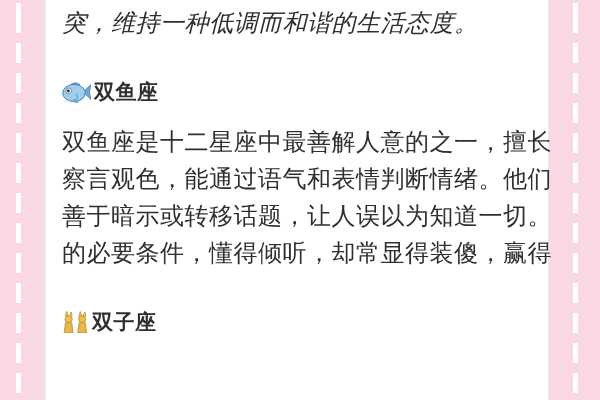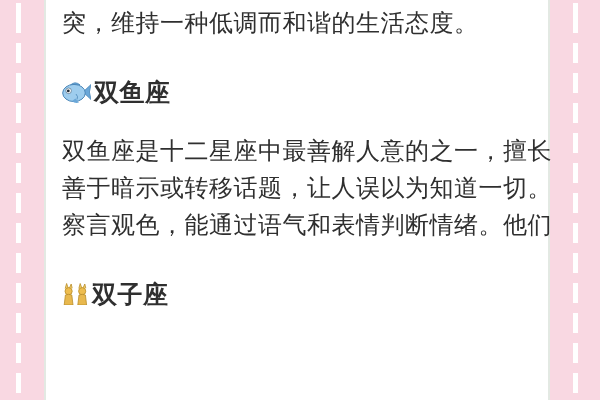--- a/index.html
+++ b/index.html
@@ -50,38 +50,38 @@
     bottom: 0;
     padding: 5px 6px 0 16px;
     color: #2f2f2f;
   }
   .text-line {
     font-size: 24px;
     line-height: 37px;
     white-space: nowrap;
     letter-spacing: 0.5px;
   }
-  .intro { line-height: 36px; }
+  .intro { line-height: 36px; font-style: italic; }
   .section-heading {
     display: flex;
     align-items: center;
     height: 36px;
     margin-top: 33px;
   }
   .section-heading .icon {
     display: inline-flex;
     align-items: center;
     margin-right: 3px;
   }
   .heading-text {
-    font-size: 25px;
+    font-size: 21px;
     font-weight: 700;
     letter-spacing: 0.5px;
   }
-  .paragraph { margin-top: 22px; }
+  .paragraph { margin-top: 13px; }
 </style>
 </head>
 <body>
 
 <div class="canvas">
 
   <div class="strip strip-left">
     <div class="dash-line"></div>
   </div>
 
@@ -103,22 +103,23 @@
           <circle cx="6.6" cy="10.8" r="2.8" fill="#ffffff" stroke="#3b5a74" stroke-width="0.6"></circle>
           <circle cx="6.3" cy="10.9" r="1.4" fill="#1e2a36"></circle>
           <path d="M14,14 Q16.5,16.5 15,19.5" fill="none" stroke="#4a86b8" stroke-width="0.8"></path>
         </svg>
       </span>
       <span class="heading-text">双鱼座</span>
     </div>
 
     <div class="paragraph">
       <div class="text-line">双鱼座是十二星座中最善解人意的之一，擅长</div>
+      <div class="text-line">察言观色，能通过语气和表情判断情绪。他们</div>
       <div class="text-line">善于暗示或转移话题，让人误以为知道一切。</div>
-      <div class="text-line">察言观色，能通过语气和表情判断情绪。他们</div>
+      <div class="text-line">的必要条件，懂得倾听，却常显得装傻，赢得</div>
     </div>
 
     <div class="section-heading">
       <span class="icon">
         <svg width="27" height="22" viewBox="0 0 27 22" aria-hidden="true">
 
           <path d="M3.2,5.5 L4.6,0.5 L6.2,5" fill="#f2cf6b" stroke="#b98d2a" stroke-width="0.8"></path>
           <path d="M7.2,5.5 L9.2,1 L10.2,5.2" fill="#f2cf6b" stroke="#b98d2a" stroke-width="0.8"></path>
           <circle cx="6.6" cy="8.2" r="3.6" fill="#eebd4f" stroke="#b98d2a" stroke-width="0.8"></circle>
           <path d="M3.4,12 Q6.6,10.6 9.8,12 L11,22 L2.2,22 Z" fill="#e8b84e" stroke="#b98d2a" stroke-width="0.8"></path>

